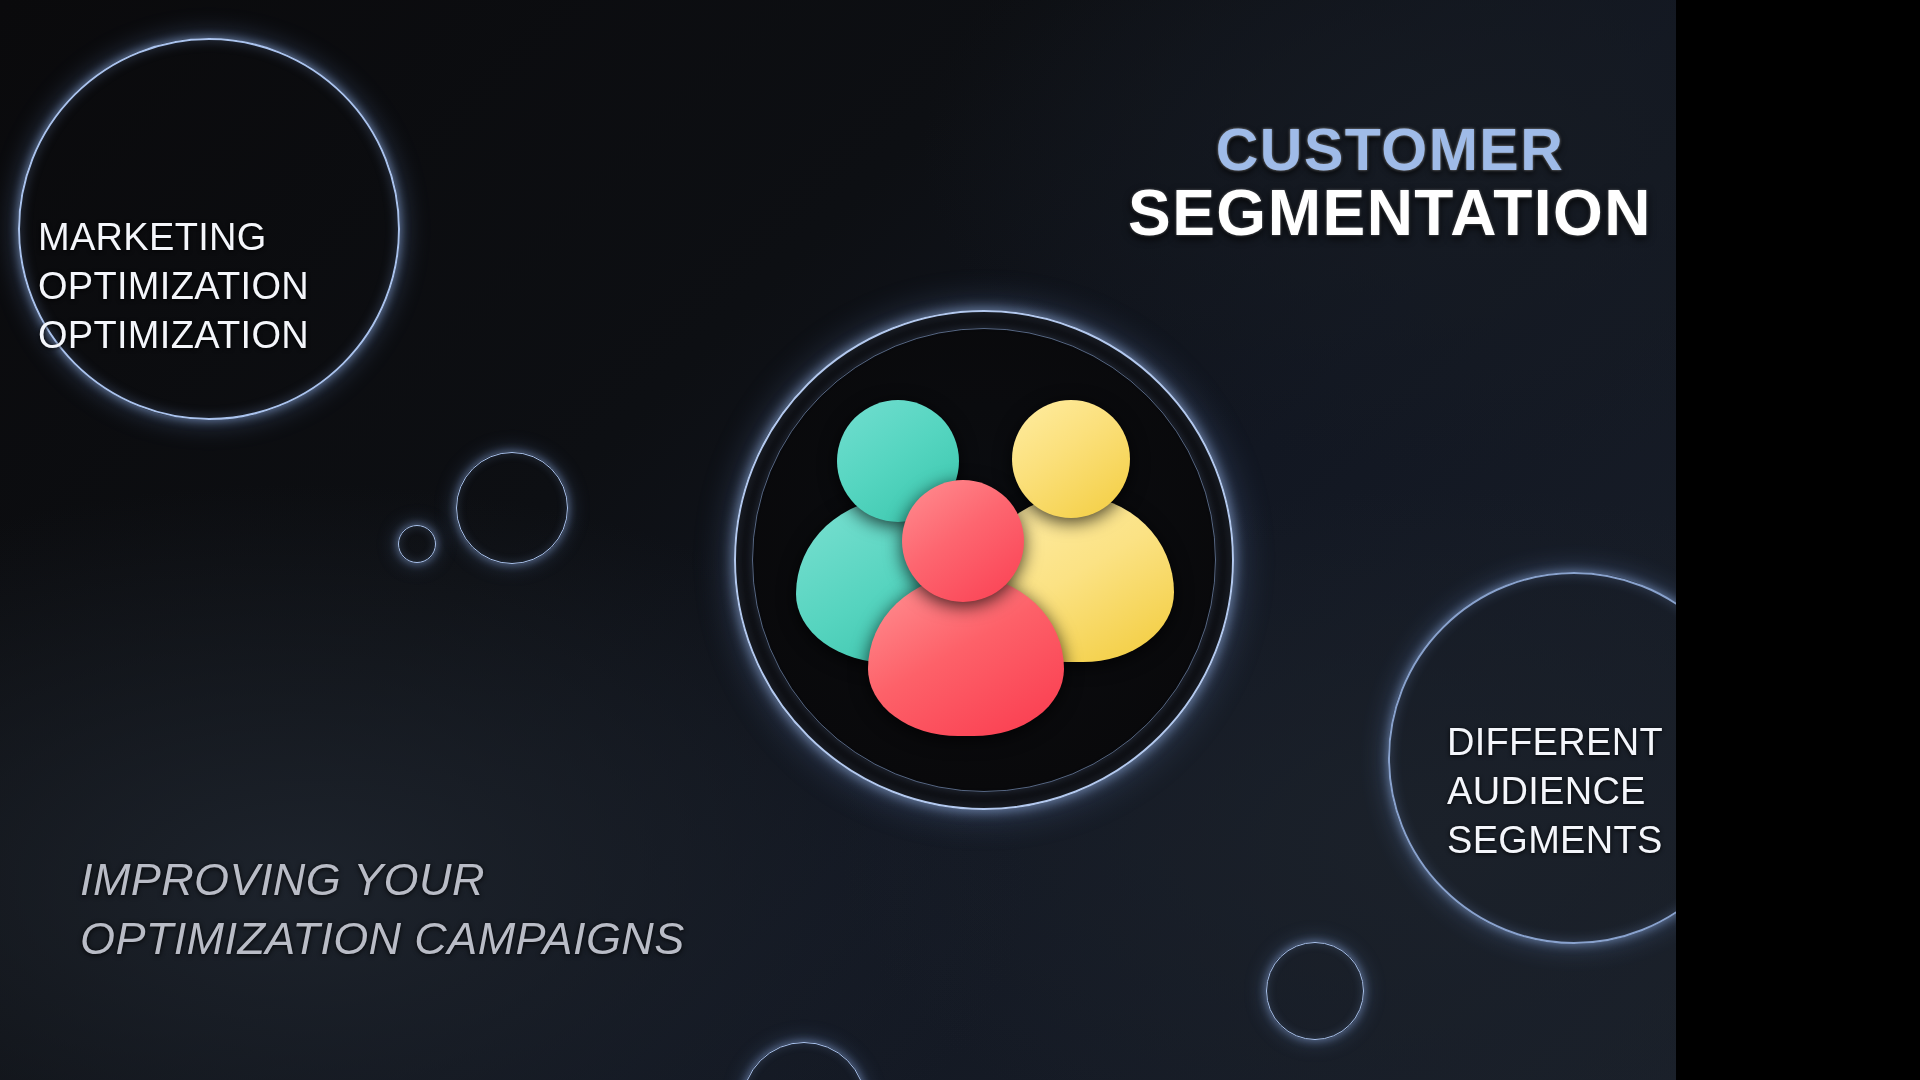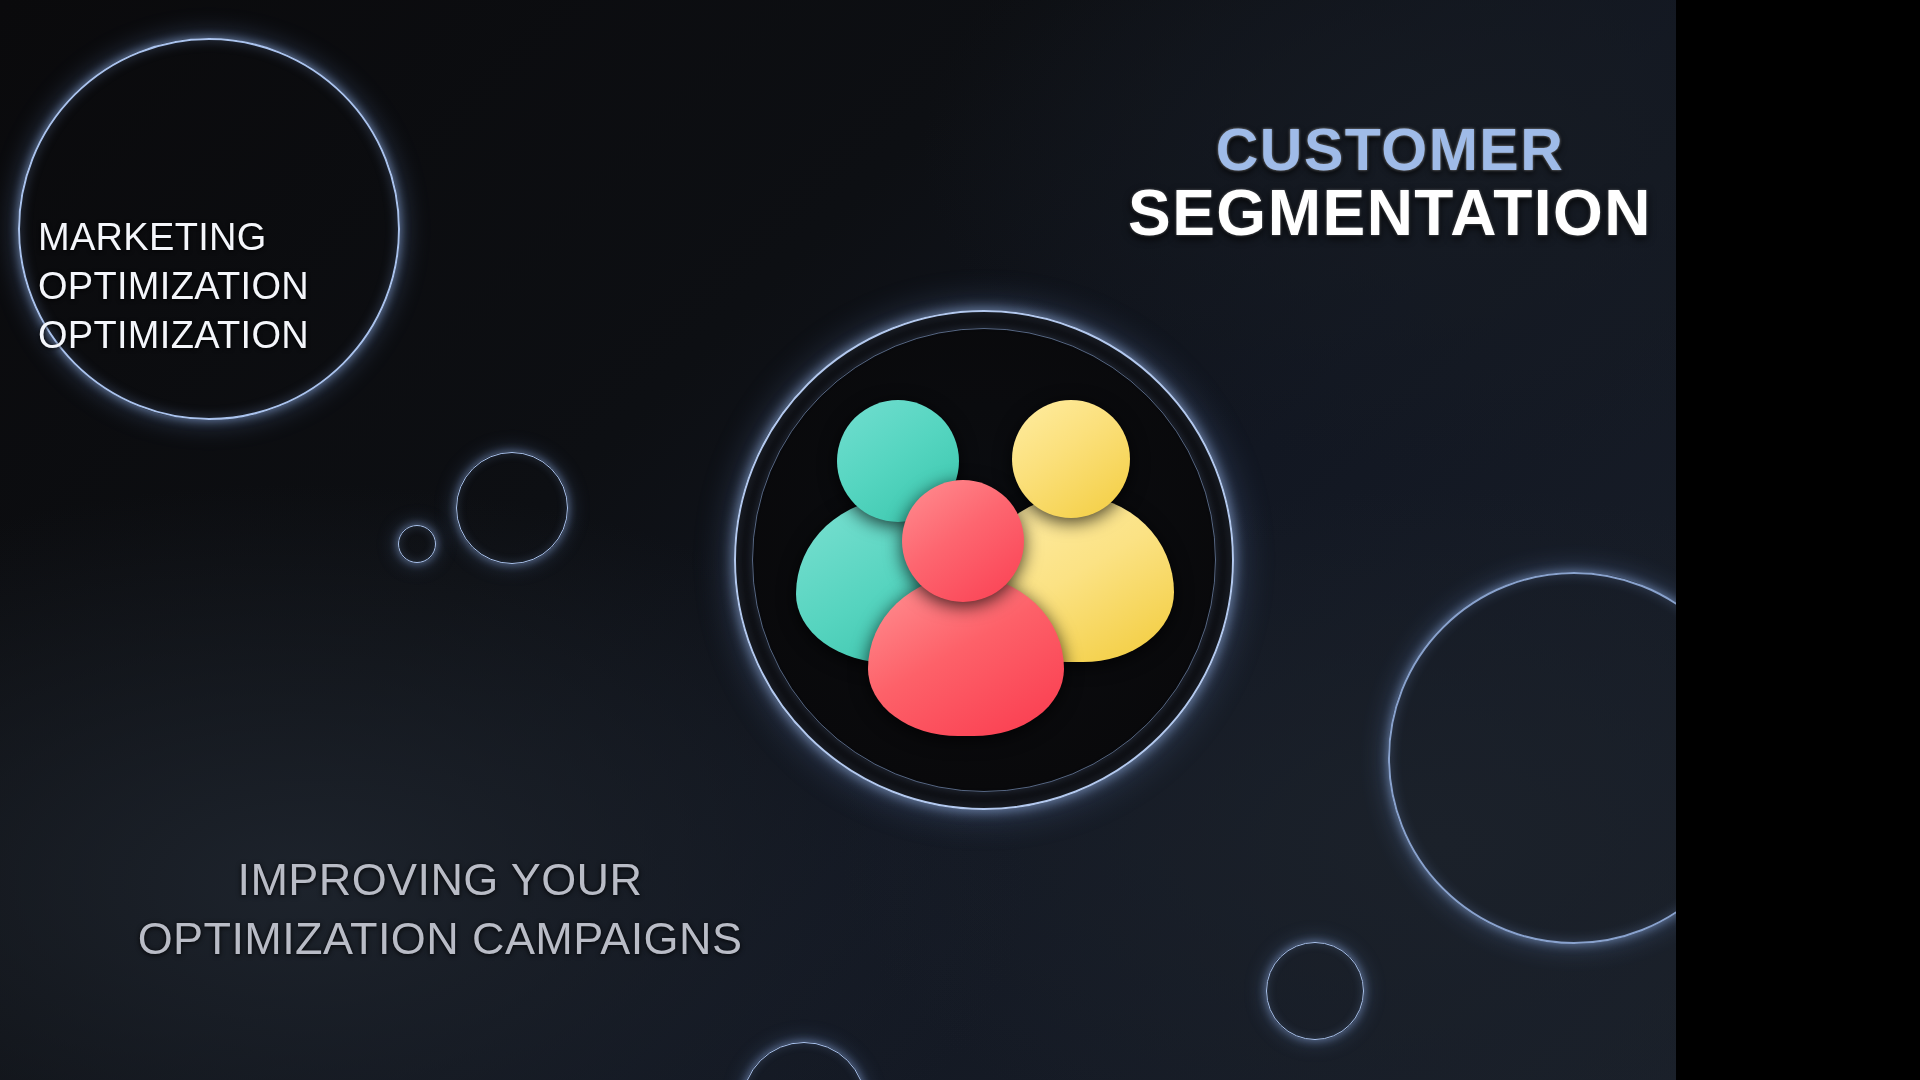--- a/index.html
+++ b/index.html
@@ -166,26 +166,26 @@
     text-shadow: 0 1px 4px rgba(0,0,0,0.85);
   }
   #text-marketing { left: 38px;  top: 213px; width: 345px; }
   #text-audience  { left: 1447px; top: 718px; width: 270px; }
   #text-audience .bubble-line { white-space: nowrap; }
 
   #text-advertising {
     position: absolute;
     left: 80px; top: 850px;
     width: 720px;
-    text-align: center;
     color: #b9bcc6;
     font-size: 45px;
     line-height: 1.32;
     letter-spacing: .4px;
     text-shadow: 0 1px 5px rgba(0,0,0,0.9);
+    font-style: italic;
   }
 </style>
 </head>
 <body>
 
 <div id="slide">
 
   <div class="ring" id="ring-marketing"></div>
   <div class="ring thin" id="ring-small-a"></div>
   <div class="ring thin" id="ring-micro-a"></div>
@@ -217,19 +217,24 @@
     <span id="title-line1">CUSTOMER</span>
     <span id="title-line2">SEGMENTATION</span>
   </div>
 
   <div class="bubble-text" id="text-marketing">
     <div class="bubble-line">MARKETING</div>
     <div class="bubble-line">OPTIMIZATION</div>
     <div class="bubble-line">OPTIMIZATION</div>
   </div>
 
+  <div class="bubble-text" id="text-audience">
+    <div class="bubble-line">DIFFERENT</div>
+    <div class="bubble-line">AUDIENCE</div>
+    <div class="bubble-line">SEGMENTS</div>
+  </div>
 
   <div id="text-advertising">
     <div>IMPROVING YOUR</div>
     <div>OPTIMIZATION CAMPAIGNS</div>
   </div>
 
 </div>
 
 </body></html>

